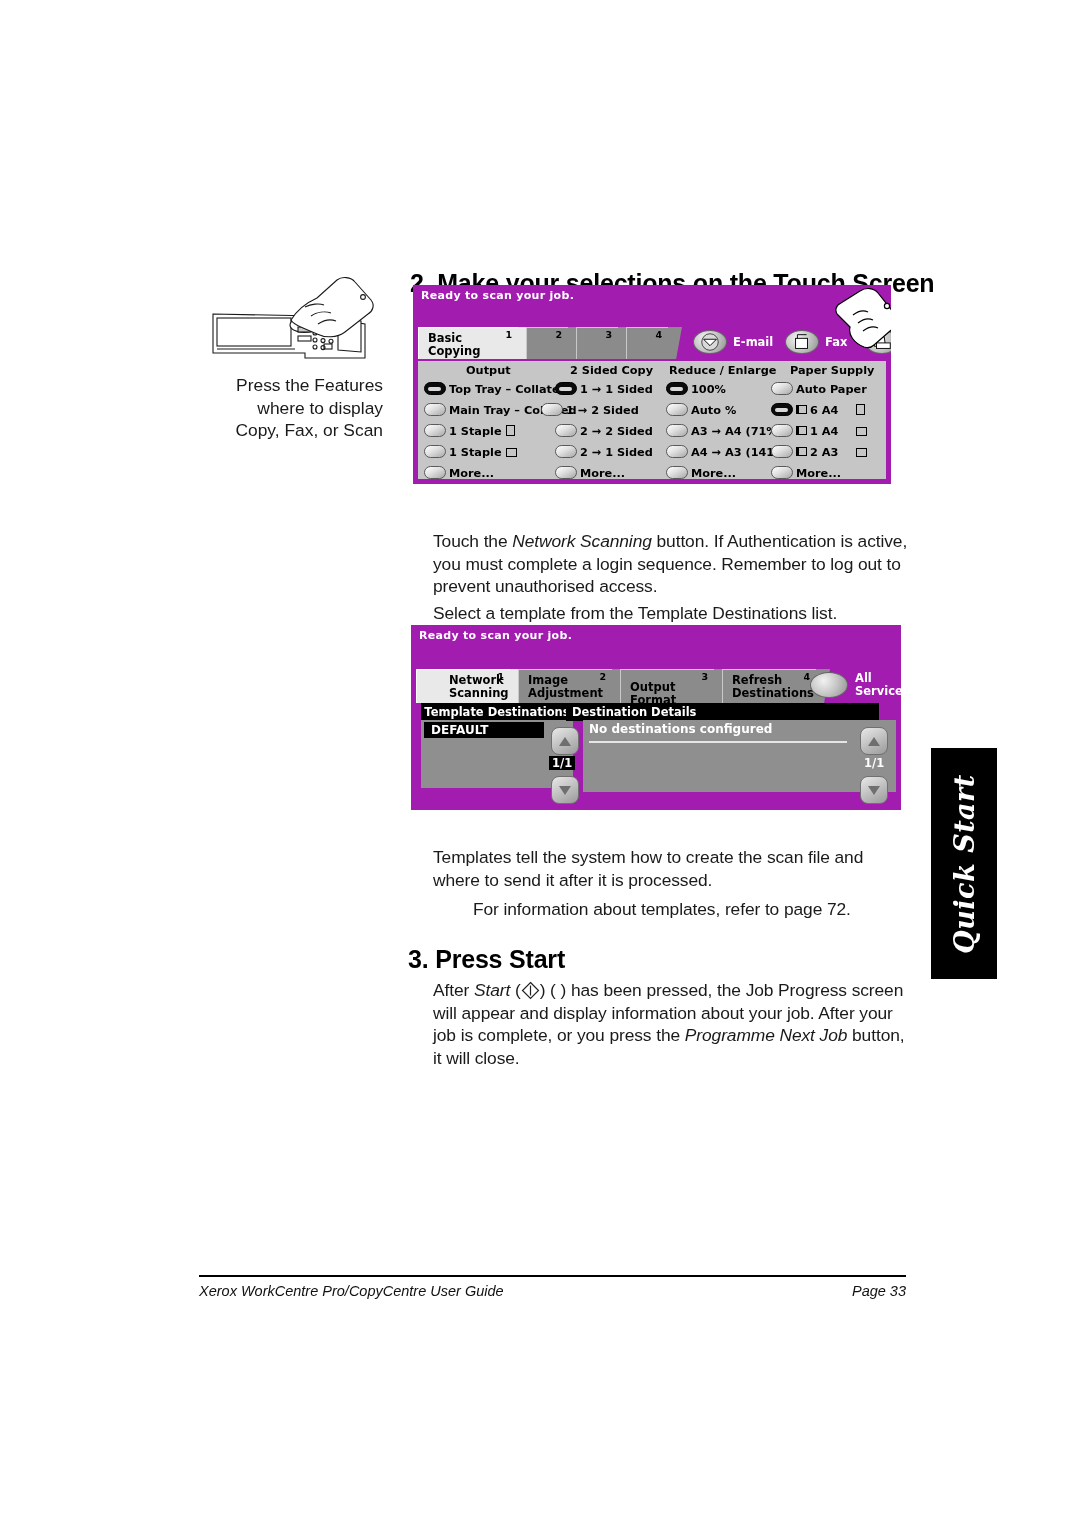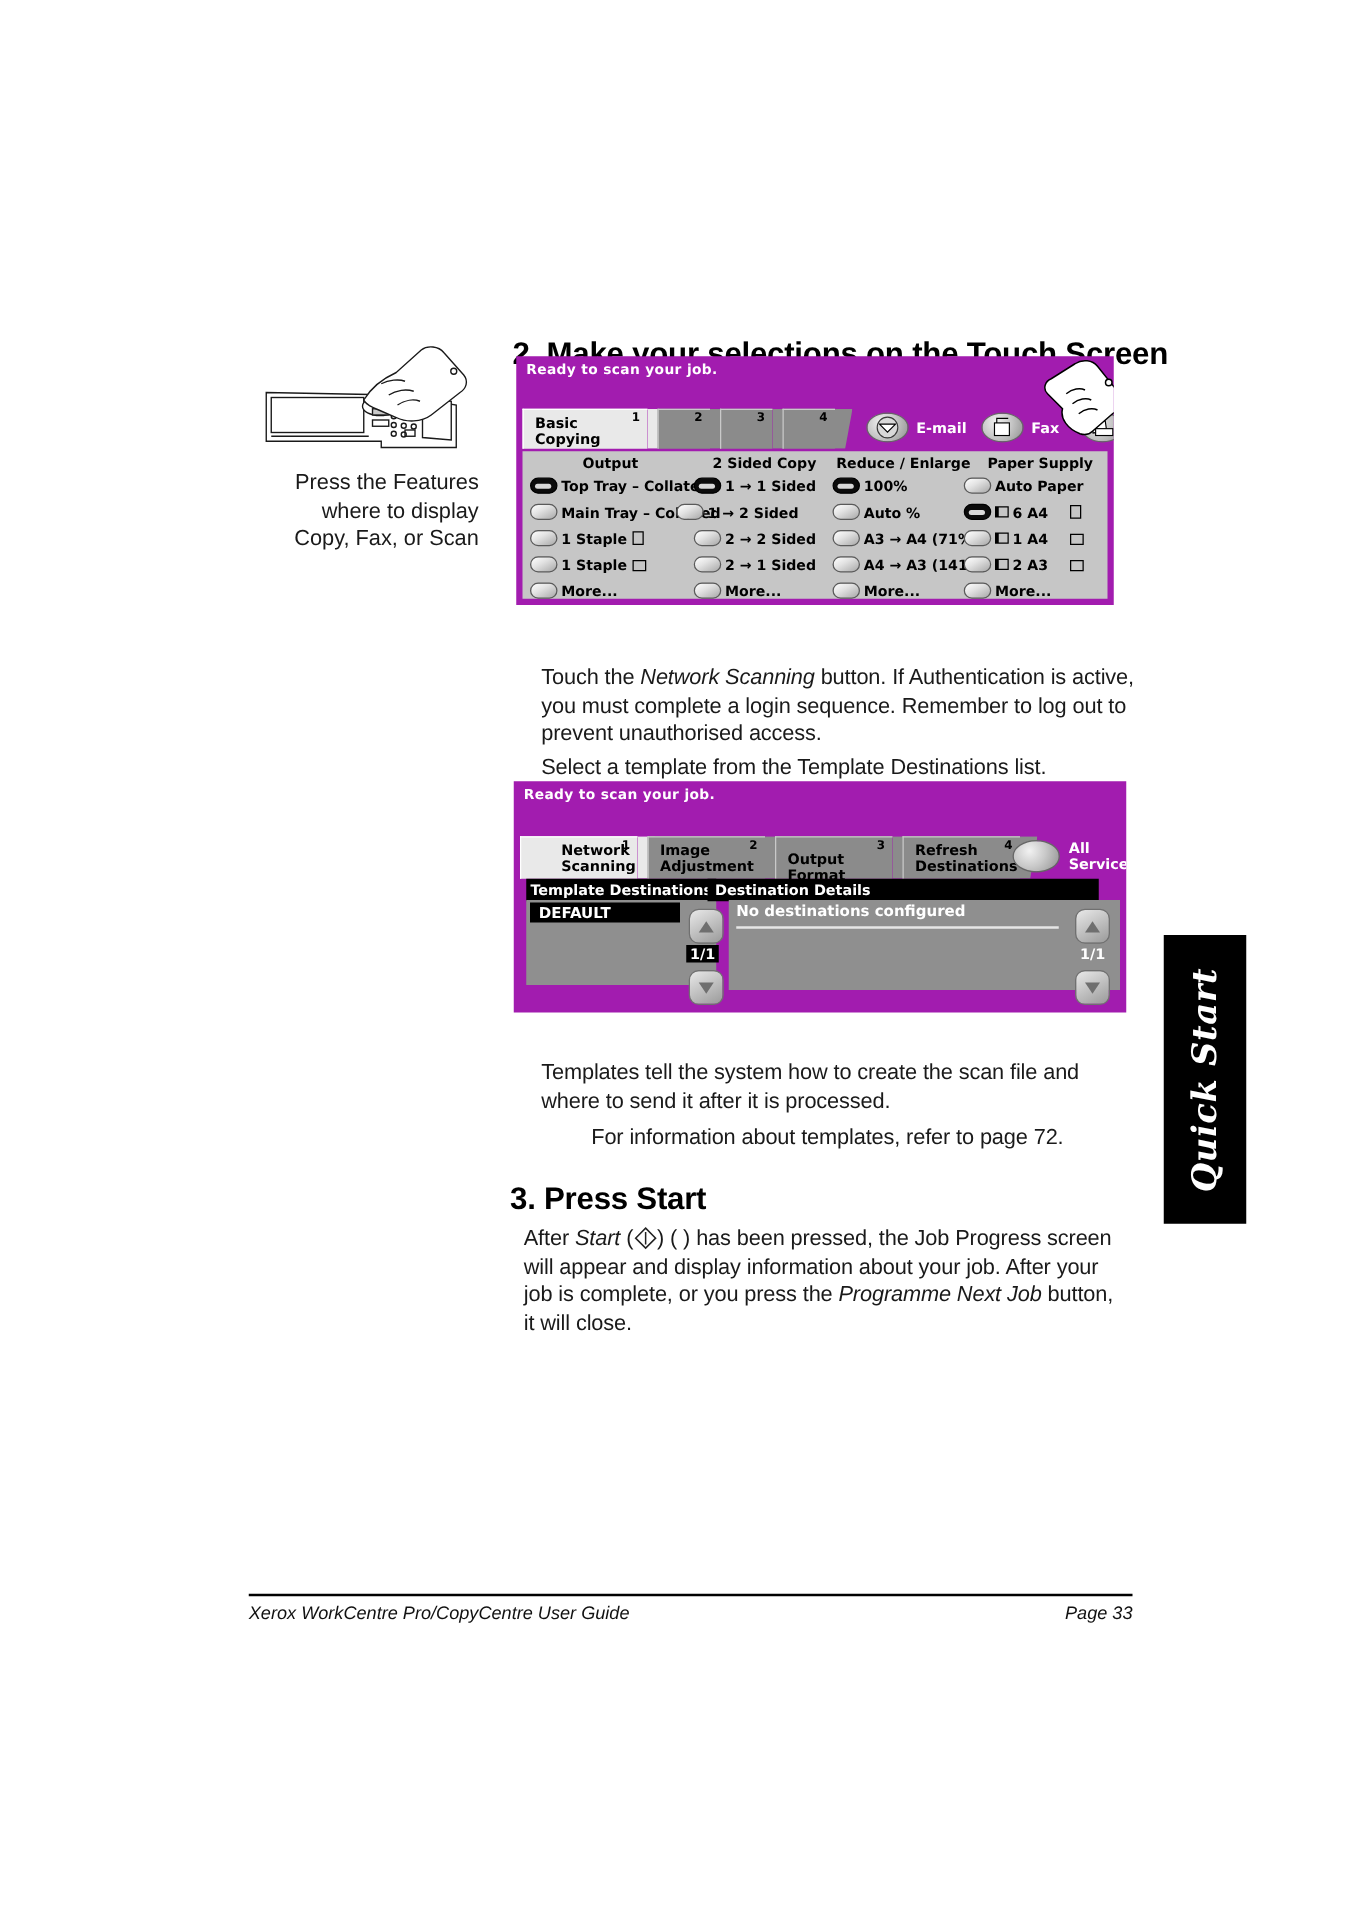--- a/index.html
+++ b/index.html
@@ -34,21 +34,21 @@
     line-height: 22.5px;
     color: #1a1a1a;
     letter-spacing: -0.1px;
   }
   .body-par i { font-style: italic; }
 
   #par-touch   { left: 433px; top: 513px; width: 480px; }
   #par-select  { left: 433px; top: 585px; width: 480px; }
   #par-templ   { left: 433px; top: 829px; width: 470px; }
   #par-info    { left: 433px; top: 881px; width: 470px; margin-left: 40px; }
-  #par-after   { left: 419px; top: 962px; width: 480px; }
+  #par-after   { left: 433px; top: 962px; width: 480px; }
 
   .start-glyph {
     display: inline-block;
     width: 19px;
     height: 19px;
     vertical-align: -4px;
     position: relative;
   }
 
   

